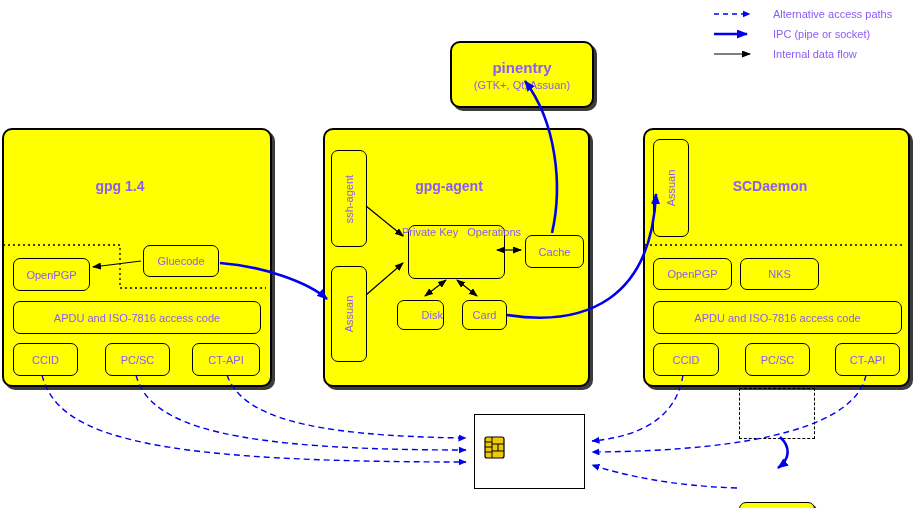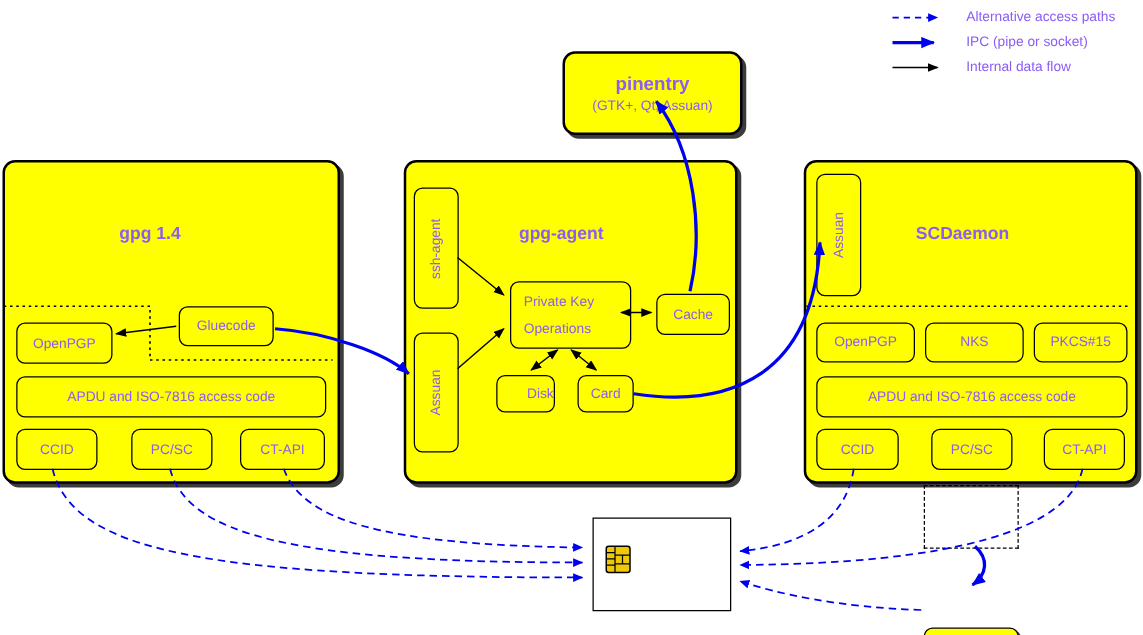--- a/index.html
+++ b/index.html
@@ -21,21 +21,21 @@
     white-space:nowrap;
   }
   .vlabel span{display:block;transform:rotate(-90deg);white-space:nowrap;}
   .pinbox{
     position:absolute;left:450px;top:12px;width:140px;height:63px;background:#ffff00;
     border:2px solid #000;border-radius:10px;box-shadow:3px 3px 0 #3c3c3c;z-index:2;
     display:flex;flex-direction:column;align-items:center;justify-content:center;gap:3px;margin-top:29px;
   }
   .pinbox .t{font-weight:bold;font-size:15px;}
   .pinbox .s{font-size:11px;}
-  .pko{flex-direction:column;align-items:flex-start;justify-content:center;
+  .pko{align-items:flex-start;justify-content:center;
        padding-left:10px;gap:9px;}
   .smartcard{
     position:absolute;left:474px;top:414px;width:109px;height:73px;background:#fff;
     border:1.5px solid #000;z-index:2;
   }
   .wrapper-dashed{
     position:absolute;left:739px;top:388px;width:74px;height:49px;
     border:1.5px dashed #000;z-index:3;background:transparent;
   }
   .legend{position:absolute;right:6px;top:4px;z-index:6;}
@@ -120,23 +120,20 @@
   <div class="title" style="left:710px;top:178px;width:120px;">SCDaemon</div>
   <div class="inner vlabel" style="left:653px;top:139px;width:34px;height:96px;">
       <span>Assuan</span>
     </div>
   <div class="inner" style="left:653px;top:258px;width:77px;height:30px;">
       <span>OpenPGP</span>
     </div>
   <div class="inner" style="left:740px;top:258px;width:77px;height:30px;">
       <span>NKS</span>
     </div>
-  <div class="inner" style="left:827px;top:258px;width:73px;height:30px;">
-      <span>PKCS#15</span>
-    </div>
   <div class="inner" style="left:653px;top:301px;width:247px;height:31px;">
       <span>APDU and ISO-7816 access code</span>
     </div>
   <div class="inner" style="left:653px;top:343px;width:64px;height:31px;">
       <span>CCID</span>
     </div>
   <div class="inner" style="left:745px;top:343px;width:63px;height:31px;">
       <span>PC/SC</span>
     </div>
   <div class="inner" style="left:835px;top:343px;width:63px;height:31px;">

